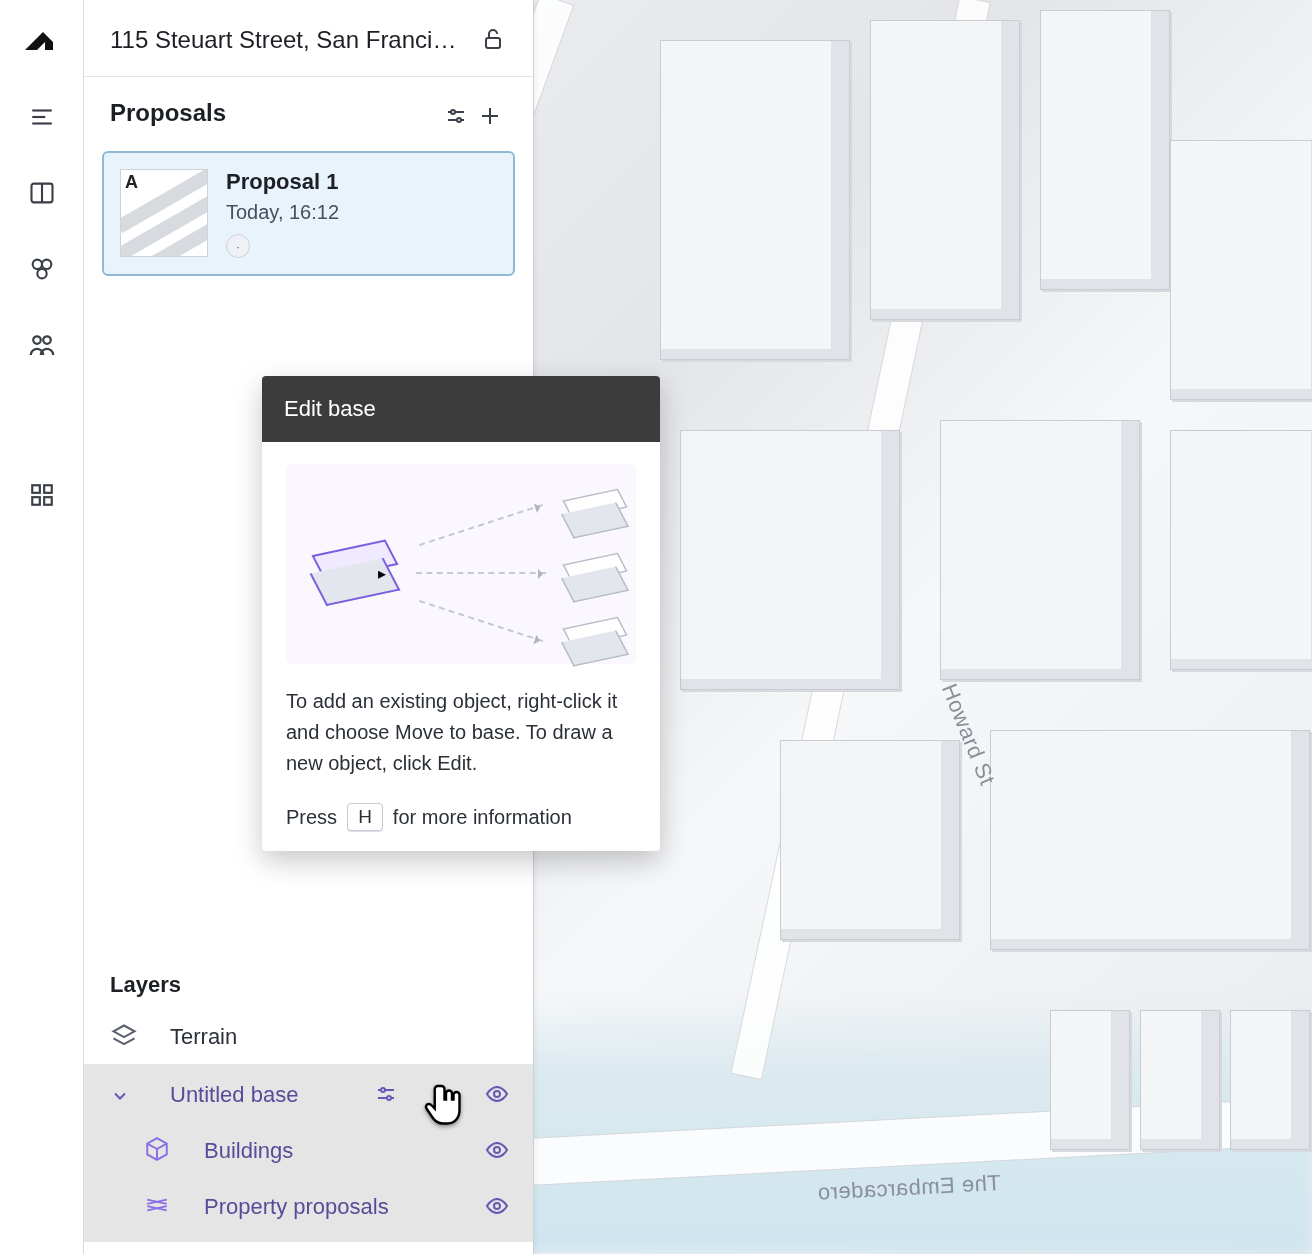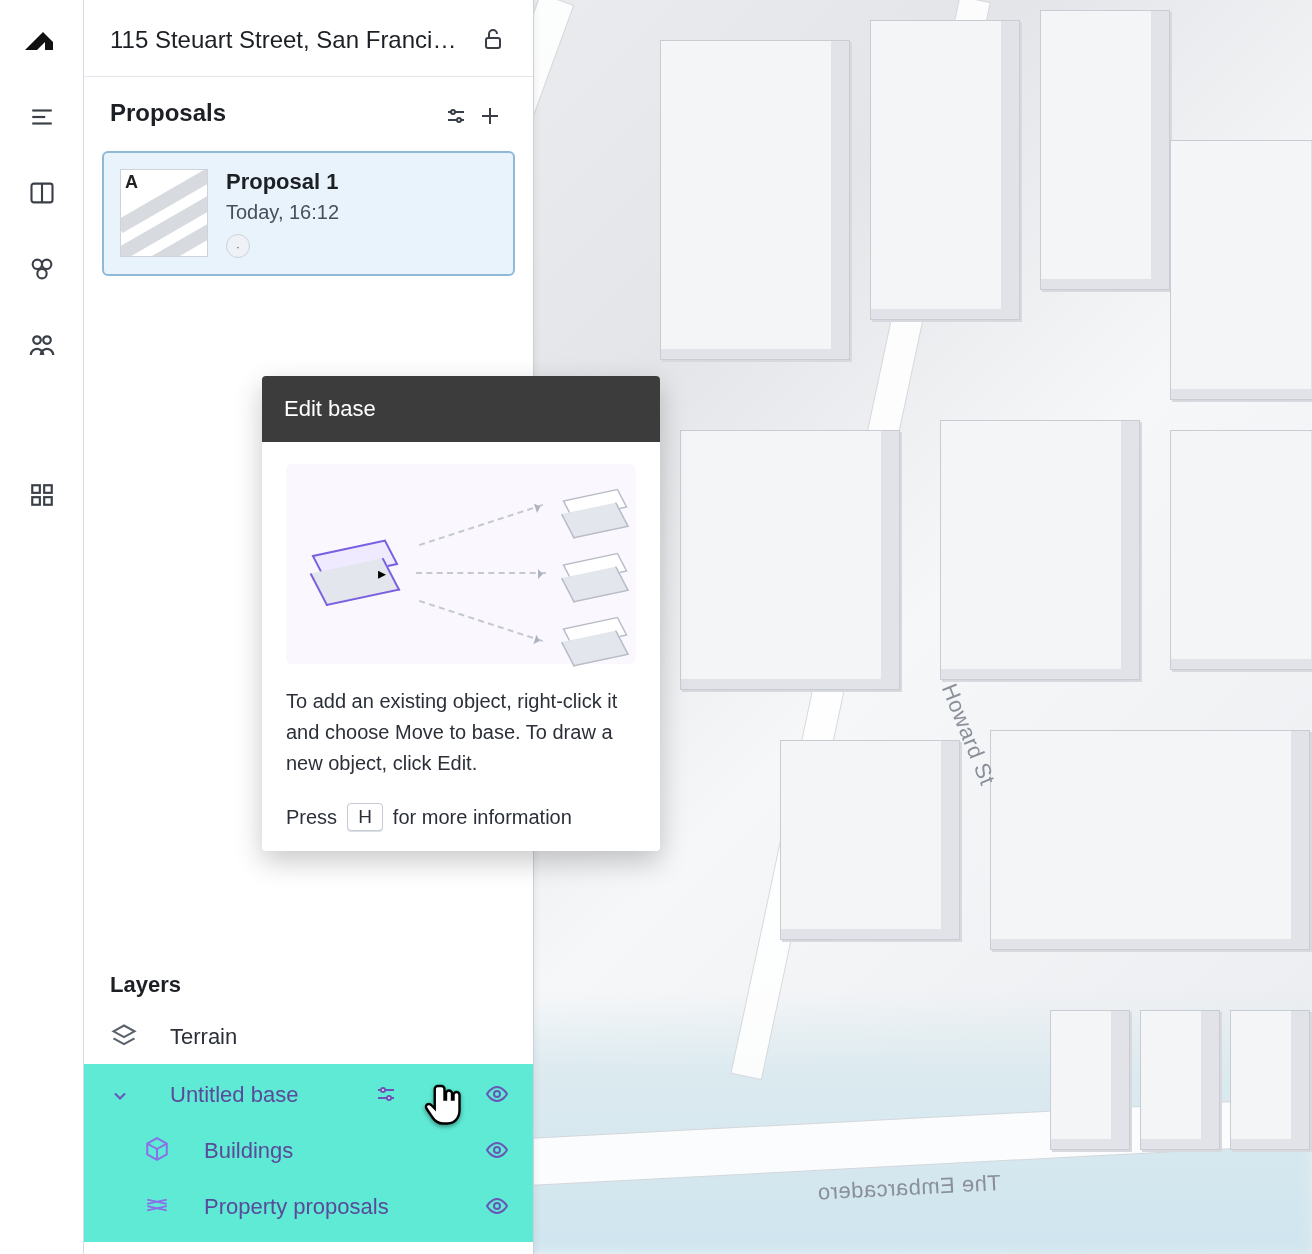--- a/index.html
+++ b/index.html
@@ -79,21 +79,21 @@
   .layer-row {
     display:flex; align-items:flex-end; gap:32px; padding:14px 22px 14px 26px;
     font-size:22px; color:#2b3038;
   }
   .layer-row .licon { width:28px; height:28px; color:#5b616c; flex:0 0 28px; }
   .layer-row .eye { margin-left:auto; width:26px; height:26px; color:#333; cursor:pointer; }
   .layer-row.indent { padding-left:60px; }
   .hint { font-size:20px; color:#313640; padding:6px 26px 16px 56px; line-height:1.5; }
 
   .base-block {
-    background:#5eead4; padding:4px 0 8px 0;
+    background:#e5e5e5; padding:4px 0 8px 0;
   }
   .base-block .layer-row { color:#5a4a99; }
   .base-block .licon, .base-block .eye, .base-block .chev { color:#6a56b4; }
   .chev { width:22px; height:22px; margin-right:6px; flex:0 0 22px; }
   .edit-icon { width:26px; height:26px; color:#6a56b4; cursor:pointer; margin-left:auto; margin-right:10px; }
 
   
   .popover {
     position:absolute; left:262px; top:376px; width:398px;
     background:#fff; border-radius:4px; box-shadow:0 10px 28px rgba(0,0,0,.22);

